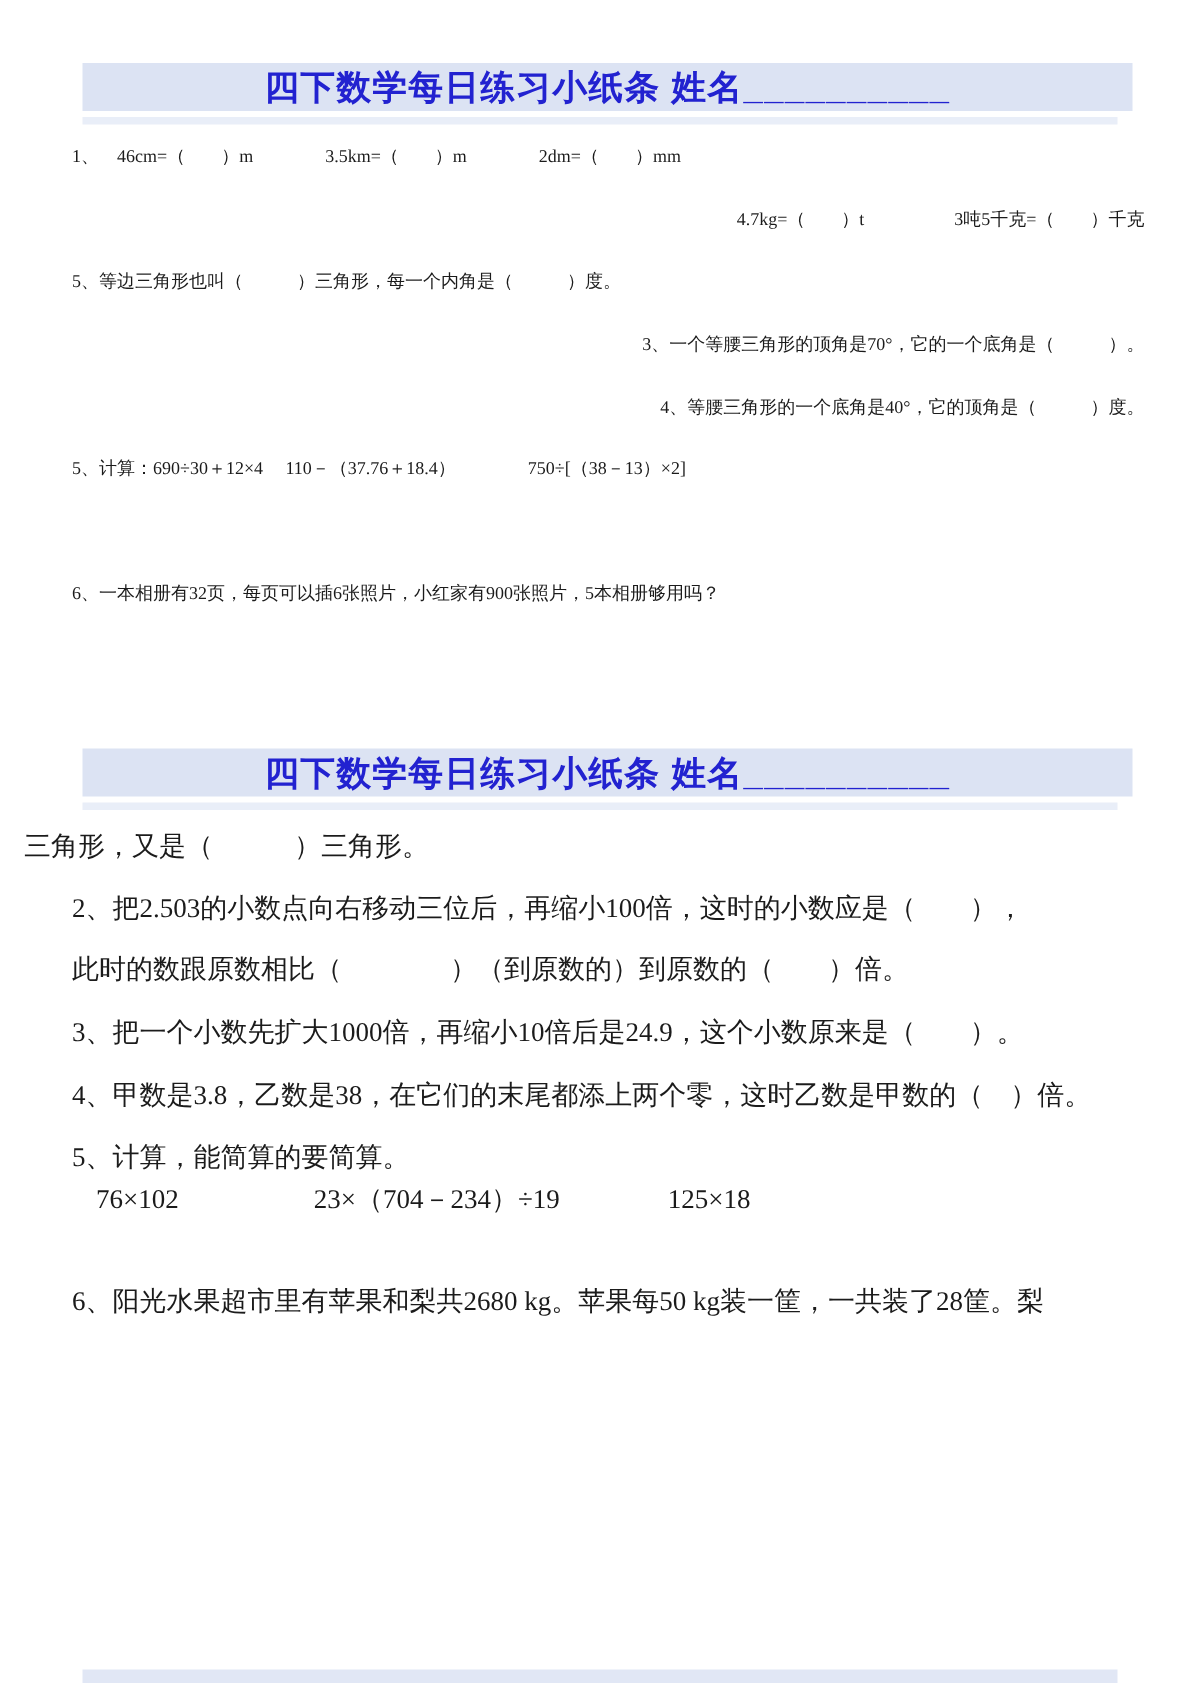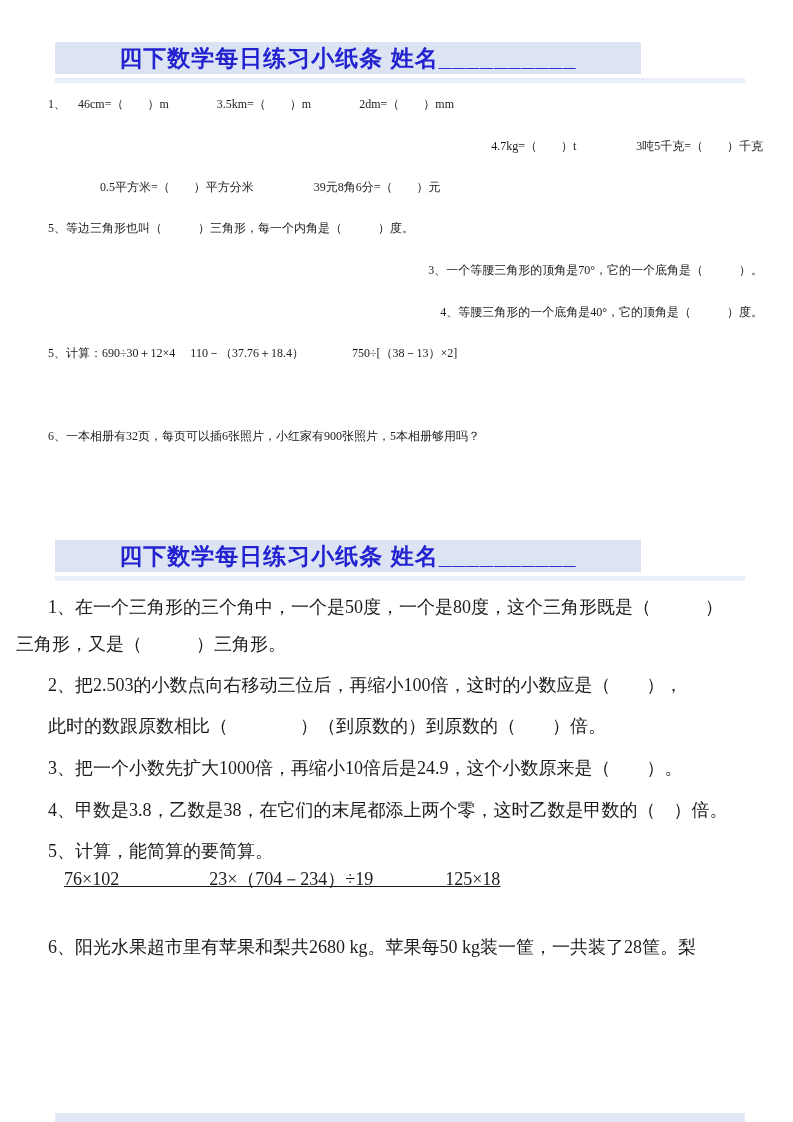--- a/index.html
+++ b/index.html
@@ -13,21 +13,21 @@
     height: 1122px;
     background: #ffffff;
     overflow: hidden;
     box-sizing: border-box;
     padding-top: 42px;
     font-family: "Liberation Serif", "DejaVu Serif", serif;
     color: #1b1b1b;
   }
   .band {
     margin: 0 0 0 55px;
-    width: 586px;
+    width: 700px;
     height: 32px;
     background: #dce3f3;
     display: flex;
     align-items: center;
     justify-content: center;
   }
   .band-title {
     font-family: "Liberation Sans", "DejaVu Sans", sans-serif;
     font-weight: bold;
     font-size: 23px;
@@ -51,21 +51,21 @@
   }
   .line2 {
     margin-left: 48px;
     margin-right: 30px;
     font-size: 18px;
     line-height: 26px;
     height: 26px;
     white-space: pre;
   }
   .indent   { margin-left: 100px; }
-  .indent-sm{ margin-left: 64px; text-decoration: underline; }
+  .indent-sm{ margin-left: 64px; }
 
   .mt9  { margin-top: 9px; }
   .mt18 { margin-top: 18px; text-align: right; }
   .mt17 { margin-top: 17px; }
   .mt59 { margin-top: 59px; }
   .mt92 { margin-top: 92px; }
   .mt13 { margin-top: 13px; }
   .mt11 { margin-top: 11px; margin-left: 16px; }
   .mt15 { margin-top: 15px; }
   .mt16 { margin-top: 16px; }
@@ -88,33 +88,31 @@
 
 <div class="sheet">
 
   <div class="band">
     <span class="band-title">四下数学每日练习小纸条 姓名__________</span>
   </div>
   <div class="band-strip"></div>
 
   <div class="line mt9">1、　46cm=（　　）m　　　　3.5km=（　　）m　　　　2dm=（　　）mm</div>
   <div class="line mt18 indent">4.7kg=（　　）t　　　　　3吨5千克=（　　）千克</div>
-  <div class="line mt17 indent">0.5平方米=（　　）平方分米　　　　　39元8角6分=（　　）元</div>
   <div class="line mt17">5、等边三角形也叫（　　　）三角形，每一个内角是（　　　）度。</div>
   <div class="line mt18">3、一个等腰三角形的顶角是70°，它的一个底角是（　　　）。</div>
   <div class="line mt18">4、等腰三角形的一个底角是40°，它的顶角是（　　　）度。</div>
   <div class="line mt17">5、计算：690÷30＋12×4　 110－（37.76＋18.4）　　　　750÷[（38－13）×2]</div>
   <div class="line mt59">6、一本相册有32页，每页可以插6张照片，小红家有900张照片，5本相册够用吗？</div>
 
   <div class="band mt92">
     <span class="band-title">四下数学每日练习小纸条 姓名__________</span>
   </div>
   <div class="band-strip"></div>
 
-  <div class="line2 mt13">1、在一个三角形的三个角中，一个是50度，一个是80度，这个三角形既是（　　　）</div>
   <div class="line2 mt11">三角形，又是（　　　）三角形。</div>
   <div class="line2 mt15">2、把2.503的小数点向右移动三位后，再缩小100倍，这时的小数应是（　　），</div>
   <div class="line2 mt15">此时的数跟原数相比（　　　　）（到原数的）到原数的（　　）倍。</div>
   <div class="line2 mt16">3、把一个小数先扩大1000倍，再缩小10倍后是24.9，这个小数原来是（　　）。</div>
   <div class="line2 mt16">4、甲数是3.8，乙数是38，在它们的末尾都添上两个零，这时乙数是甲数的（　）倍。</div>
   <div class="line2 mt15">5、计算，能简算的要简算。</div>
   <div class="line2 mt2 indent-sm">76×102　　　　　23×（704－234）÷19　　　　125×18</div>
   <div class="line2 mt66">6、阳光水果超市里有苹果和梨共2680 kg。苹果每50 kg装一筐，一共装了28筐。梨</div>
 
   <div class="next-band-sliver"></div>

